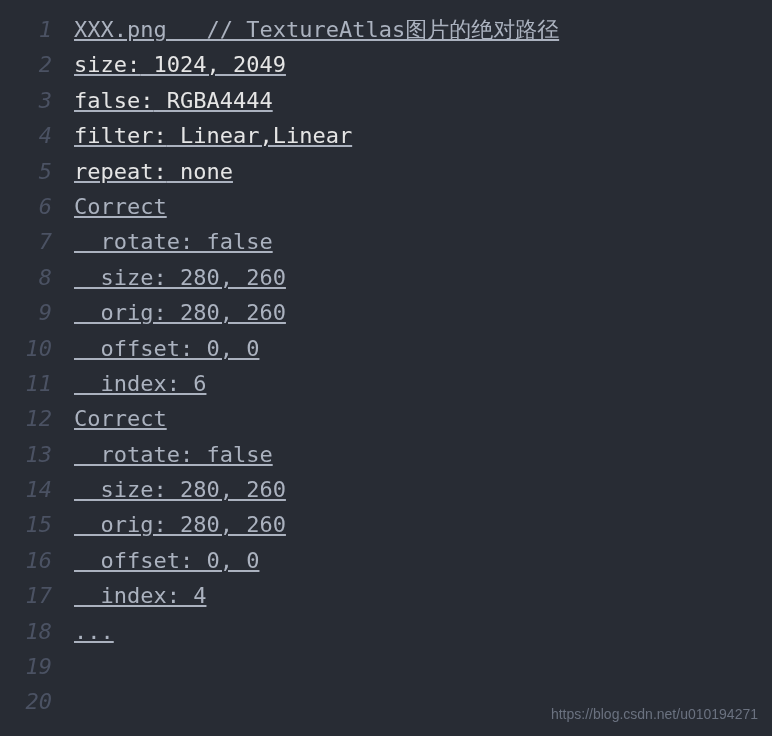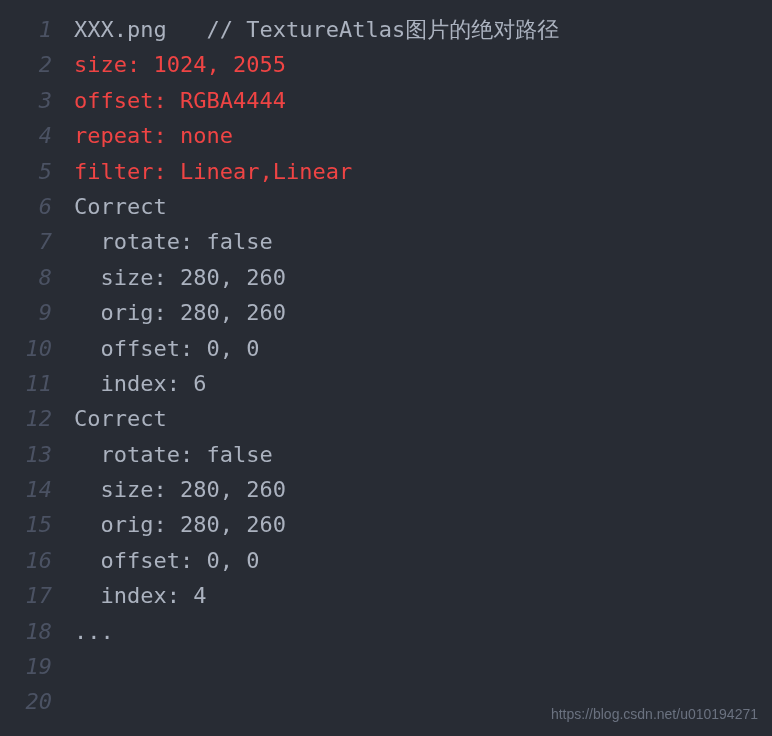--- a/index.html
+++ b/index.html
@@ -30,31 +30,32 @@
     }
     .line-number {
       color: #4b5263;
       height: 35.4px;
       line-height: 35.4px;
       font-style: italic;
     }
     .code {
       flex: 1;
       padding-left: 12px;
+      text-decoration: underline;
     }
     .code-line {
       height: 35.4px;
       line-height: 35.4px;
       white-space: pre;
     }
     .plain {
       color: #abb2bf;
     }
     .highlight {
-      color: #ef4444;
+      color: #e5e5e5;
     }
     .watermark {
       position: absolute;
       bottom: 14px;
       right: 14px;
       font-family: Arial, sans-serif;
       font-size: 14px;
       color: #6b7280;
       font-style: normal;
       margin-top: 17px;
@@ -81,24 +82,24 @@
       <div class="line-number">14</div>
       <div class="line-number">15</div>
       <div class="line-number">16</div>
       <div class="line-number">17</div>
       <div class="line-number">18</div>
       <div class="line-number">19</div>
       <div class="line-number">20</div>
     </div>
   <div class="code" id="code">
       <div class="code-line"><span class="plain">XXX.png   // TextureAtlas图片的绝对路径</span></div>
-      <div class="code-line"><span class="highlight">size:</span><span class="highlight"> 1024, 2055</span></div>
-      <div class="code-line"><span class="highlight">offset:</span><span class="highlight"> RGBA4444</span></div>
+      <div class="code-line"><span class="highlight">size:</span><span class="highlight"> 1024, 2049</span></div>
+      <div class="code-line"><span class="highlight">false:</span><span class="highlight"> RGBA4444</span></div>
+      <div class="code-line"><span class="highlight">filter:</span><span class="highlight"> Linear,Linear</span></div>
       <div class="code-line"><span class="highlight">repeat:</span><span class="highlight"> none</span></div>
-      <div class="code-line"><span class="highlight">filter:</span><span class="highlight"> Linear,Linear</span></div>
       <div class="code-line"><span class="plain">Correct</span></div>
       <div class="code-line"><span class="plain">  rotate: false</span></div>
       <div class="code-line"><span class="plain">  size: 280, 260</span></div>
       <div class="code-line"><span class="plain">  orig: 280, 260</span></div>
       <div class="code-line"><span class="plain">  offset: 0, 0</span></div>
       <div class="code-line"><span class="plain">  index: 6</span></div>
       <div class="code-line"><span class="plain">Correct</span></div>
       <div class="code-line"><span class="plain">  rotate: false</span></div>
       <div class="code-line"><span class="plain">  size: 280, 260</span></div>
       <div class="code-line"><span class="plain">  orig: 280, 260</span></div>

